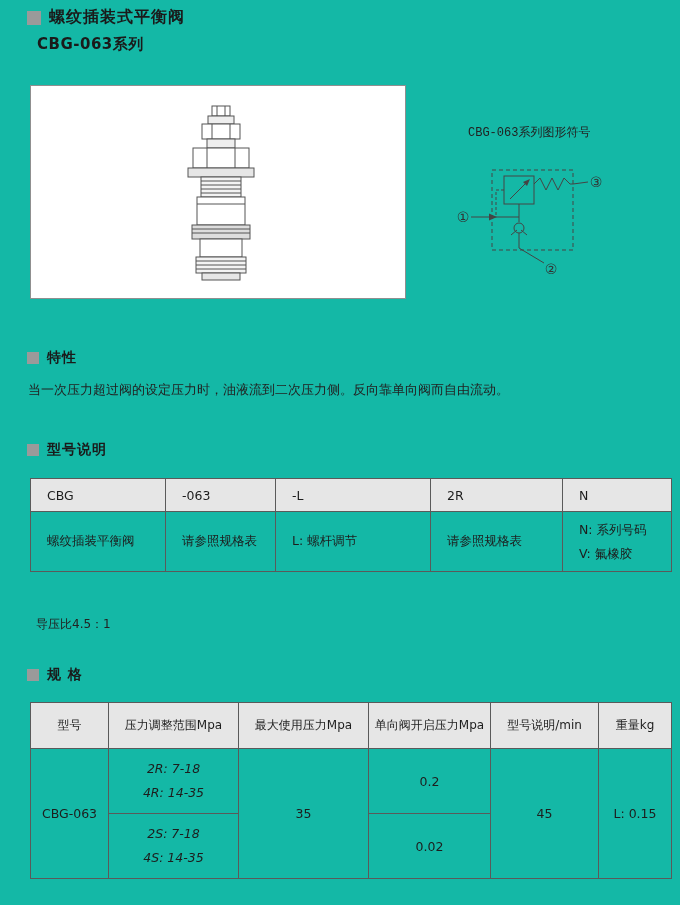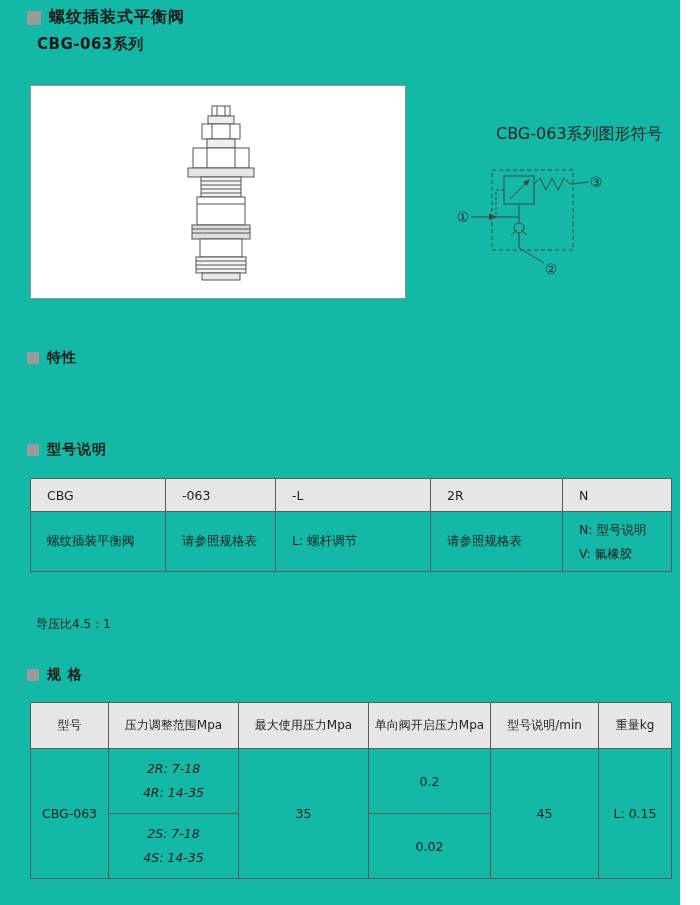--- a/index.html
+++ b/index.html
@@ -8,21 +8,21 @@
     position:relative; width:680px; height:905px; background:#14b8a6;
     font-family:"DejaVu Sans","Liberation Sans",sans-serif; color:#1a1a1a;
     overflow:hidden;
   }
   .title-row { position:absolute; left:27px; top:7px; display:flex; align-items:center; gap:8px; }
   .sq-lg { width:14px; height:14px; background:#9a9a9a; flex:0 0 auto; }
   .page-title { font-size:16px; font-weight:bold; letter-spacing:1px; }
   .subtitle { position:absolute; left:37px; top:35px; font-size:15px; font-weight:bold; letter-spacing:0.5px; }
 
   .drawing-box { position:absolute; left:30px; top:85px; width:376px; height:214px; border:1px solid #8f8f8f; background:#fff; }
-  .symbol-label { position:absolute; left:496px; top:124px; font-size:16px; color:#222; }
+  .symbol-label { position:absolute; left:468px; top:124px; font-size:12px; color:#222;font-family:Liberation Mono, monospace; }
   .symbol-svg { position:absolute; left:440px; top:138px; }
 
   .section-heading { position:absolute; display:flex; align-items:center; gap:8px; font-size:14px; font-weight:bold; letter-spacing:1px; }
   .sq { width:12px; height:12px; background:#9a9a9a; flex:0 0 auto; }
   .h-features { left:27px; top:349px; }
   .h-model { left:27px; top:441px; }
   .h-specs { left:27px; top:666px; }
 
   .features-text { position:absolute; left:28px; top:381px; width:640px; font-size:13px; color:#222; }
 
@@ -119,20 +119,21 @@
     </g>
     <text x="23" y="84" text-anchor="middle" font-size="14" fill="#333">①</text>
     <text x="111" y="136" text-anchor="middle" font-size="14" fill="#333">②</text>
     <text x="156" y="49" text-anchor="middle" font-size="14" fill="#333">③</text>
   </svg>
 
   <div class="section-heading h-features">
     <span class="sq"></span>
     <span>特性</span>
   </div>
+  <p class="features-text">当一次压力超过阀的设定压力时，油液流到二次压力侧。反向靠单向阀而自由流动。</p>
 
   <div class="section-heading h-model">
     <span class="sq"></span>
     <span>型号说明</span>
   </div>
 
   <table class="model-table">
     <colgroup>
       <col style="width:135px">
         <col style="width:110px">
@@ -147,21 +148,21 @@
       <td>-L</td>
       <td>2R</td>
       <td>N</td>
     </tr>
     <tr class="r2">
       <td>螺纹插装平衡阀</td>
       <td>请参照规格表</td>
       <td>L: 螺杆调节</td>
       <td>请参照规格表</td>
       <td class="two-line">
-        <div>N: 型号说明</div>
+        <div>N: 系列号码</div>
         <div>V: 氟橡胶</div>
       </td>
     </tr>
   </tbody>
     </table>
 
   <div class="note">导压比4.5：1</div>
 
   <div class="section-heading h-specs">
     <span class="sq"></span>

